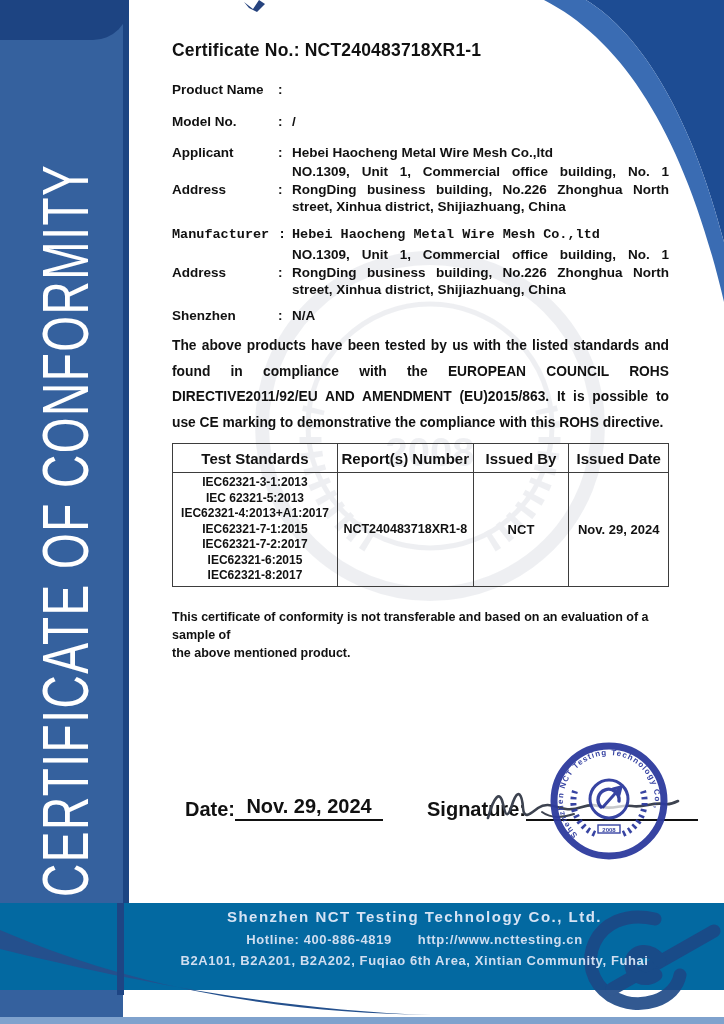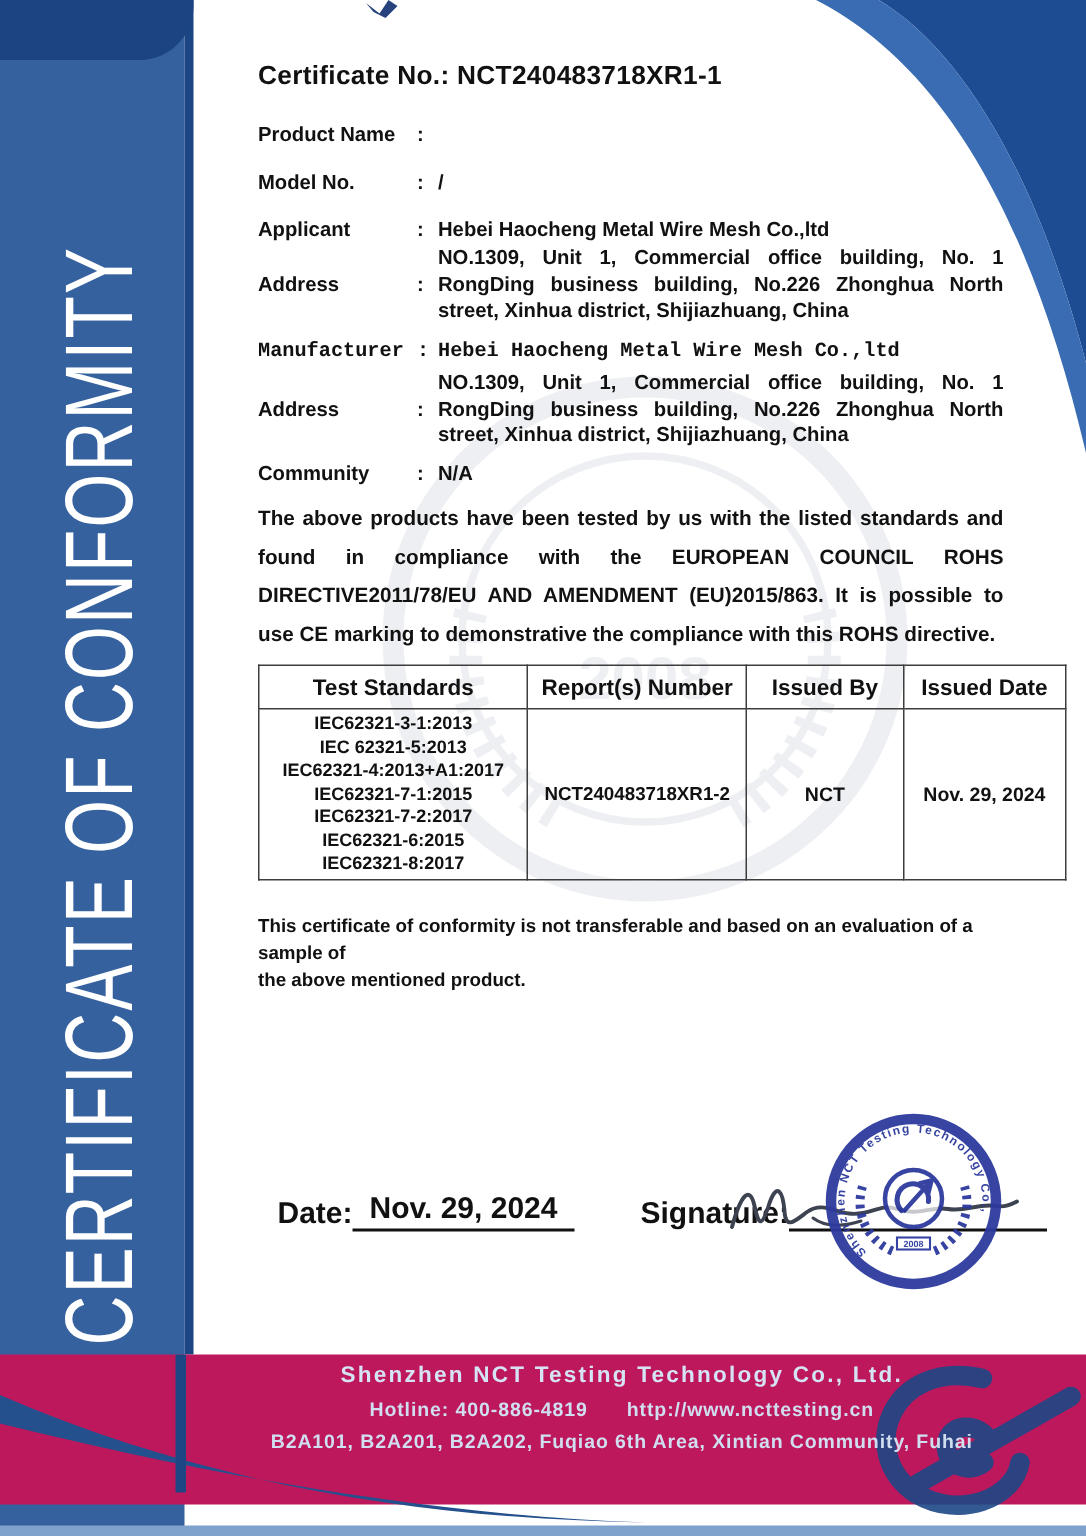--- a/index.html
+++ b/index.html
@@ -27,38 +27,38 @@
   .field{display:grid;grid-template-columns:106px 14px 1fr;align-items:center;font-size:13.5px;font-weight:bold;}
   .field .val{text-align:justify;line-height:17.5px;}
   .f-pn{margin-bottom:16px;}
   .f-mn{margin-bottom:13px;}
   .f-ap{margin-bottom:2px;}
   .f-a1{margin-bottom:10px;}
   .f-mf{margin-bottom:3px;font-family:Liberation Mono, monospace;}
   .f-a2{margin-bottom:8px;}
   .f-tm{margin-bottom:9px;}
   .statement{font-size:13.8px;font-weight:bold;line-height:25.5px;text-align:justify;margin:0 0 8px 0;}
-  table.results{border-collapse:collapse;width:539px;margin:0;}
+  table.results{border-collapse:collapse;width:497px;margin:0;}
   table.results th,table.results td{border:1.5px solid #3d3d3d;font-weight:bold;text-align:center;padding:2px 3px;}
   table.results th{font-size:15px;height:24px;}
   td.standards{font-size:12px;line-height:15.5px;white-space:pre-line;width:160px;padding:4px 2px;}
   td.report{font-size:12.5px;width:129px;}
   td.issuedby{font-size:13px;width:90px;}
   td.issueddate{font-size:13px;width:94px;}
   .disclaimer{font-size:12.5px;font-weight:bold;line-height:18px;margin:21px 0 0 0;}
   .rohs{font-size:54px;font-weight:bold;letter-spacing:1px;margin:10px 0 0 36px;}
   
   .signrow{position:absolute;left:185px;top:795px;font-size:20px;font-weight:bold;display:flex;align-items:flex-end;}
   .signrow .dateval{display:inline-block;width:148px;border-bottom:2.5px solid #111;text-align:center;padding-bottom:1px;}
   .signrow .gap{display:inline-block;width:44px;}
   .signrow .sigline{display:inline-block;width:172px;border-bottom:2.5px solid #111;height:22px;}
   .signature-svg{position:absolute;left:482px;top:778px;width:200px;height:48px;}
   .stamp{position:absolute;left:549px;top:741px;width:120px;height:120px;opacity:0.95;}
   
-  .footer{position:absolute;left:0;top:903px;width:724px;height:100px;background:#be185d;}
+  .footer{position:absolute;left:0;top:903px;width:724px;height:87px;background:#0369a1;}
   .footer-deco{position:absolute;left:0;top:0;width:724px;height:121px;}
   .footer-text{position:absolute;left:115px;right:10px;top:5px;text-align:center;color:#d6e3f4;font-weight:bold;}
   .ft-company{font-size:15px;letter-spacing:1.5px;margin:0 0 7px 0;}
   .ft-line{font-size:13px;letter-spacing:0.6px;margin:0 0 6px 0;color:#d0def0;}
   .ft-sep{display:inline-block;width:26px;}
   .bottom-strip{position:absolute;left:0;bottom:0;width:724px;height:7px;background:#7fa2cd;}
 </style>
 </head>
 <body>
 
@@ -112,46 +112,46 @@
       <span>Manufacturer</span>
       <span>:</span>
       <span class="val">Hebei Haocheng Metal Wire Mesh Co.,ltd</span>
     </div>
     <div class="field f-a2">
       <span>Address</span>
       <span>:</span>
       <span class="val">NO.1309, Unit 1, Commercial office building, No. 1 RongDing business building, No.226 Zhonghua North street, Xinhua district, Shijiazhuang, China</span>
     </div>
     <div class="field f-tm">
-      <span>Community</span>
+      <span>Shenzhen</span>
       <span>:</span>
       <span class="val">N/A</span>
     </div>
 
-    <p class="statement">The above products have been tested by us with the listed standards and found in compliance with the EUROPEAN COUNCIL ROHS DIRECTIVE2011/78/EU AND AMENDMENT (EU)2015/863. It is possible to use CE marking to demonstrative the compliance with this ROHS directive.</p>
+    <p class="statement">The above products have been tested by us with the listed standards and found in compliance with the EUROPEAN COUNCIL ROHS DIRECTIVE2011/92/EU AND AMENDMENT (EU)2015/863. It is possible to use CE marking to demonstrative the compliance with this ROHS directive.</p>
 
     <table class="results">
       <thead>
         <tr>
           <th>Test Standards</th>
           <th>Report(s) Number</th>
           <th>Issued By</th>
           <th>Issued Date</th>
         </tr>
       </thead>
       <tbody>
         <tr>
           <td class="standards">IEC62321-3-1:2013
 IEC 62321-5:2013
 IEC62321-4:2013+A1:2017
 IEC62321-7-1:2015
 IEC62321-7-2:2017
 IEC62321-6:2015
 IEC62321-8:2017</td>
-          <td class="report">NCT240483718XR1-2</td>
+          <td class="report">NCT240483718XR1-8</td>
           <td class="issuedby">NCT</td>
           <td class="issueddate">Nov. 29, 2024</td>
         </tr>
       </tbody>
     </table>
 
     <p class="disclaimer"><span>This certificate of conformity is not transferable and based on an evaluation of a sample of</span><br>
     <span>the above mentioned product.</span></p>
 
   </div>

